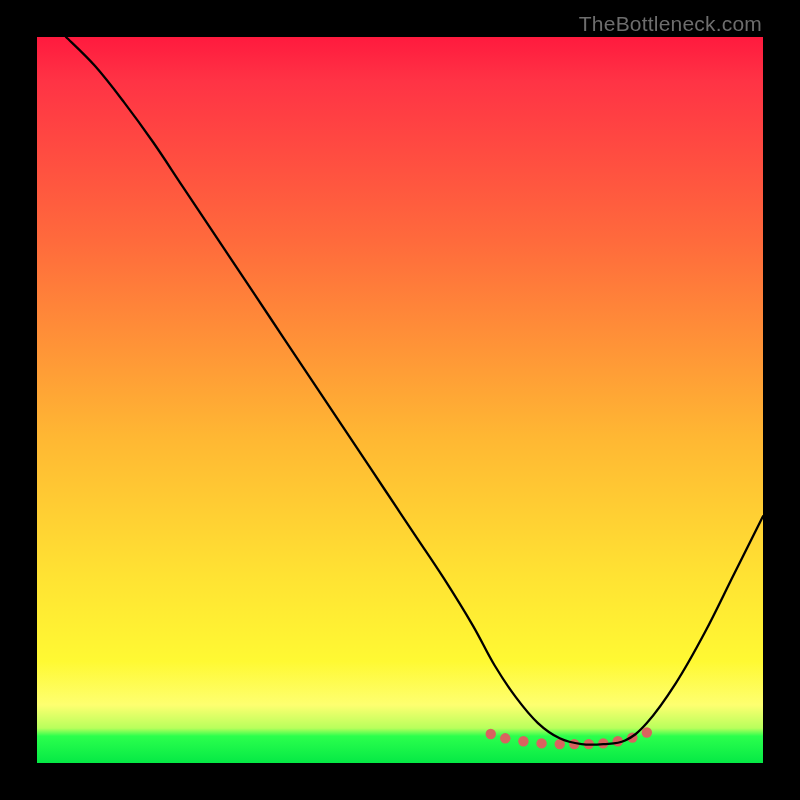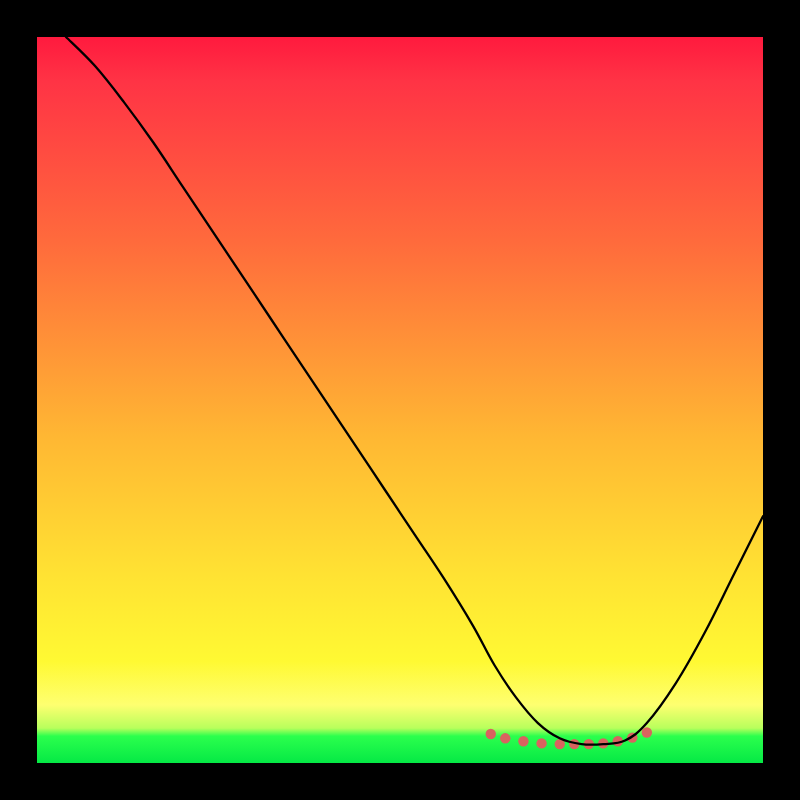--- a/index.html
+++ b/index.html
@@ -75,13 +75,14 @@
           <circle cx="551.76" cy="707.124" r="5.2" fill="#d9635f"></circle>
           <circle cx="566.28" cy="706.398" r="5.2" fill="#d9635f"></circle>
           <circle cx="580.8000000000001" cy="704.22" r="5.2" fill="#d9635f"></circle>
           <circle cx="595.3199999999999" cy="700.59" r="5.2" fill="#d9635f"></circle>
           <circle cx="609.84" cy="695.508" r="5.2" fill="#d9635f"></circle>
         </g>
       <path id="curve-path" fill="none" stroke="#000" stroke-width="2.3" stroke-linecap="round" stroke-linejoin="round" d="M 29.04 0 C 34.2672 5.227200000000014, 47.6256 17.27880000000007, 58.08 29.040000000000077 C 68.53439999999999 40.80120000000008, 76.66559999999998 51.61860000000005, 87.11999999999999 65.34000000000003 C 97.5744 79.06140000000002, 105.70559999999999 90.2418, 116.16 105.26999999999998 C 126.6144 120.29819999999997, 134.74560000000002 133.14839999999992, 145.20000000000002 148.82999999999993 C 155.6544 164.51159999999993, 163.7856 176.70839999999998, 174.23999999999998 192.39 C 184.69439999999997 208.0716, 192.82560000000004 220.26839999999999, 203.28000000000003 235.95 C 213.73440000000002 251.6316, 221.8656 263.8284, 232.32 279.51 C 242.77439999999999 295.1916, 250.9056 307.38839999999993, 261.36 323.06999999999994 C 271.81440000000003 338.75159999999994, 279.9456 350.9484, 290.40000000000003 366.63 C 300.85440000000006 382.3116, 308.98560000000003 394.5084, 319.44 410.19 C 329.89439999999996 425.8716, 338.02559999999994 438.0684, 348.47999999999996 453.75 C 358.9344 469.4316, 367.0656 481.6284, 377.52000000000004 497.31 C 387.97440000000006 512.9916, 396.1056000000001 524.535, 406.56000000000006 540.87 C 417.0144 557.205, 426.45239999999995 572.3783999999999, 435.59999999999997 588.06 C 444.7476 603.7416, 449.5392 614.922, 457.38 627.99 C 465.2208 641.058, 471.3192 650.2056, 479.16 660.66 C 487.0008 671.1143999999999, 493.09919999999994 678.75192, 500.93999999999994 686.07 C 508.78079999999994 693.3880800000001, 514.8792 697.52628, 522.72 701.316 C 530.5608000000001 705.10572, 536.6592 706.07856, 544.5 707.124 C 552.3408 708.16944, 558.4391999999999 707.7774000000001, 566.28 707.124 C 574.1208 706.4706, 580.2192 707.28372, 588.0600000000001 703.494 C 595.9008000000001 699.70428, 600.6924 696.39372, 609.84 686.07 C 618.9876 675.7462800000001, 628.4256 662.475, 638.88 646.14 C 649.3344 629.805, 657.4656000000001 614.9219999999999, 667.9200000000001 595.3199999999999 C 678.3744 575.718, 686.5056 558.1488, 696.9599999999999 537.24 C 707.4143999999999 516.3312, 720.7728 489.6144, 726 479.15999999999997"></path>
     </svg>
   </div>
 
+  <div class="watermark">TheBottleneck.com</div>
 </div>
 
 </body></html>

